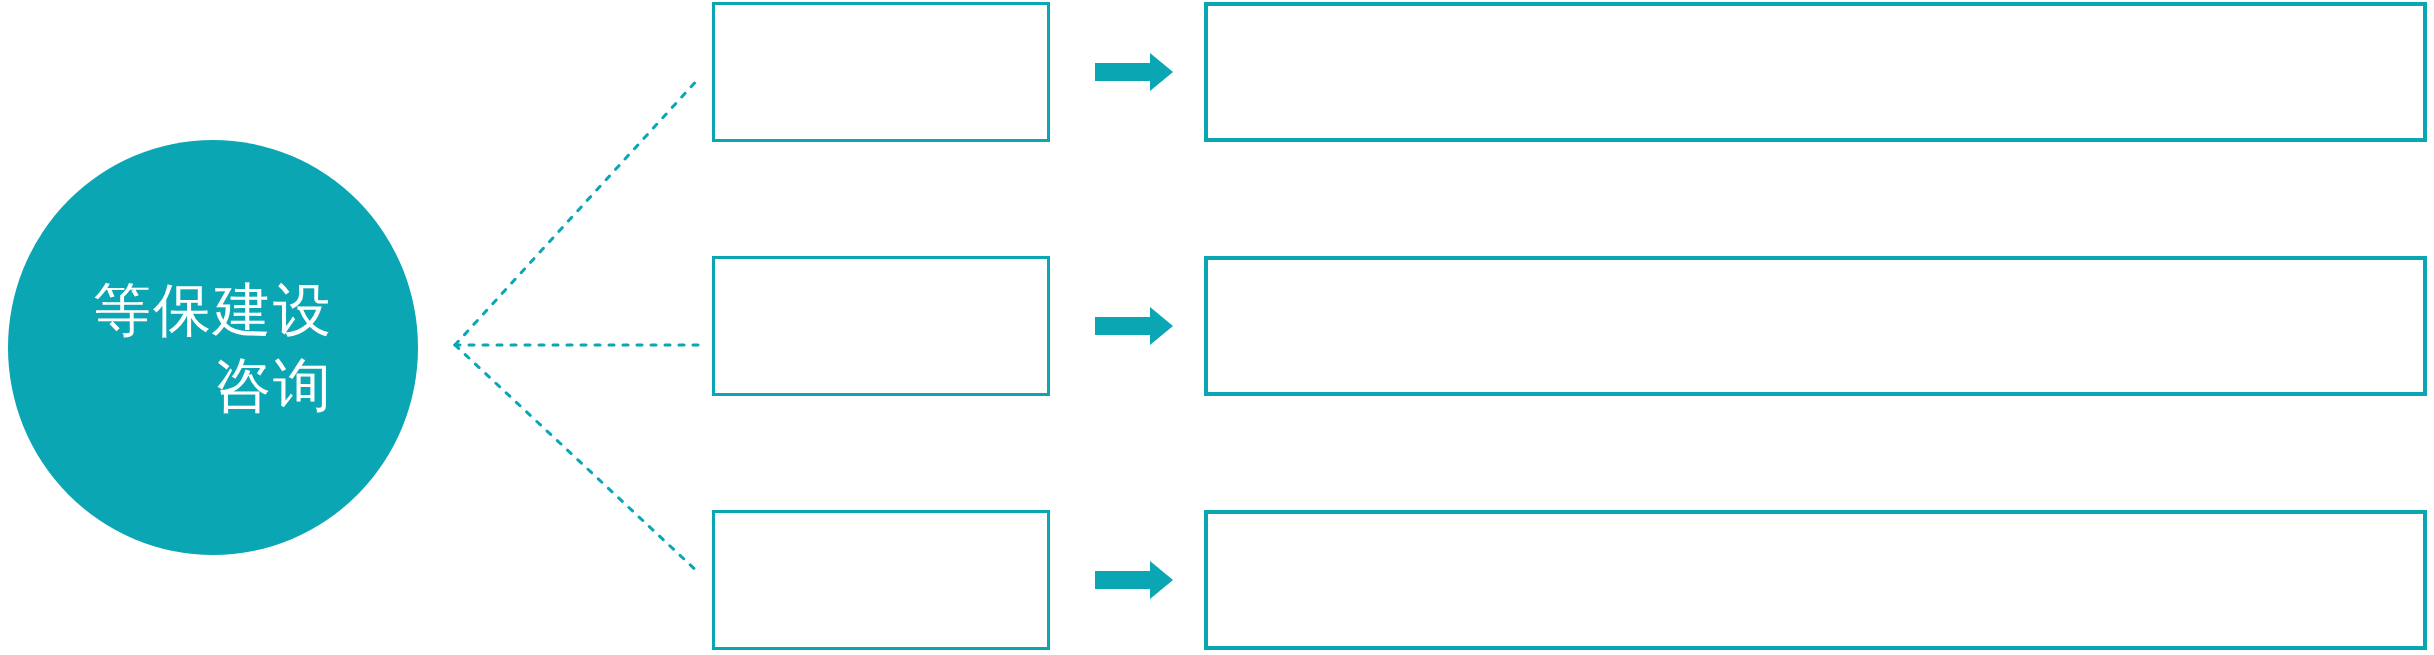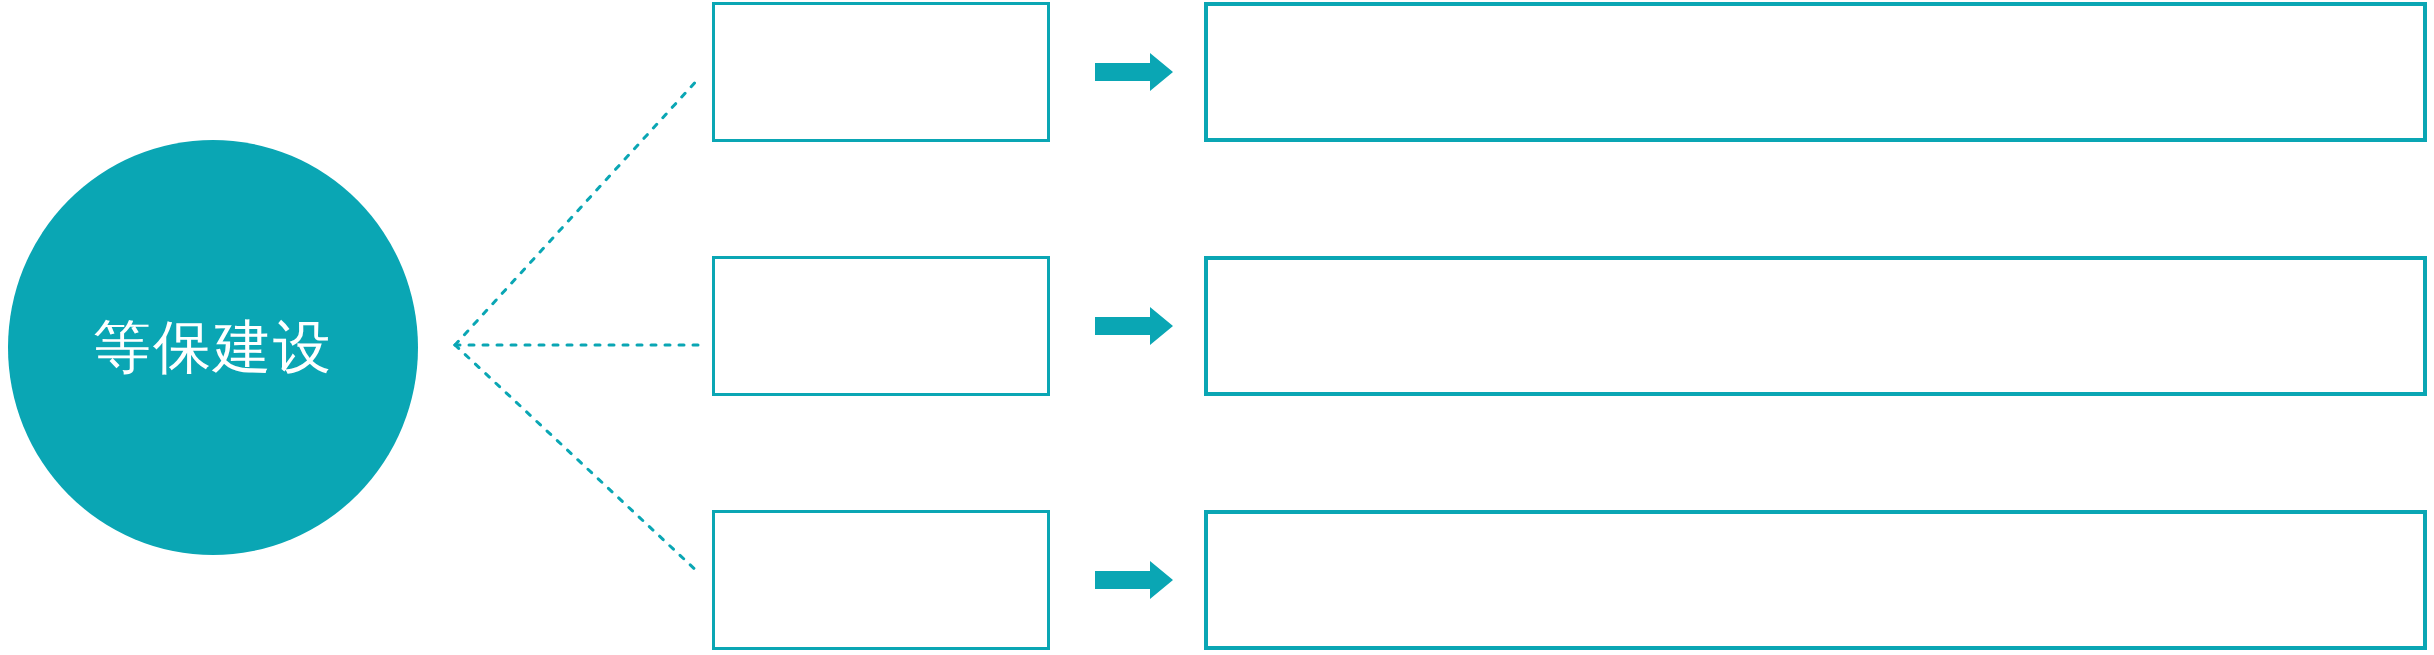--- a/index.html
+++ b/index.html
@@ -82,20 +82,21 @@
 
   <svg class="connectors" viewBox="0 0 2434 655" xmlns="http://www.w3.org/2000/svg">
     <line x1="455" y1="345" x2="700" y2="77" stroke-width="3" stroke-dasharray="5 9" stroke-linecap="round" stroke="#0aa6b4"></line>
     <line x1="455" y1="345" x2="700" y2="345" stroke-width="3" stroke-dasharray="5 9" stroke-linecap="round" stroke="#0aa6b4"></line>
     <line x1="455" y1="345" x2="700" y2="574" stroke-width="3" stroke-dasharray="5 9" stroke-linecap="round" stroke="#0aa6b4"></line>
   </svg>
 
   <div class="root-circle">
     <div class="label">
       <span>等保建设</span>
+      <span>咨询</span>
     </div>
   </div>
 
   <div class="row r1">
     <div class="small-box"></div>
     <svg class="arrow" viewBox="0 0 78 38" xmlns="http://www.w3.org/2000/svg">
       <polygon points="0,10 55,10 55,0 78,19 55,38 55,28 0,28" fill="#0aa6b4"></polygon>
     </svg>
     <div class="large-box"></div>
   </div>

